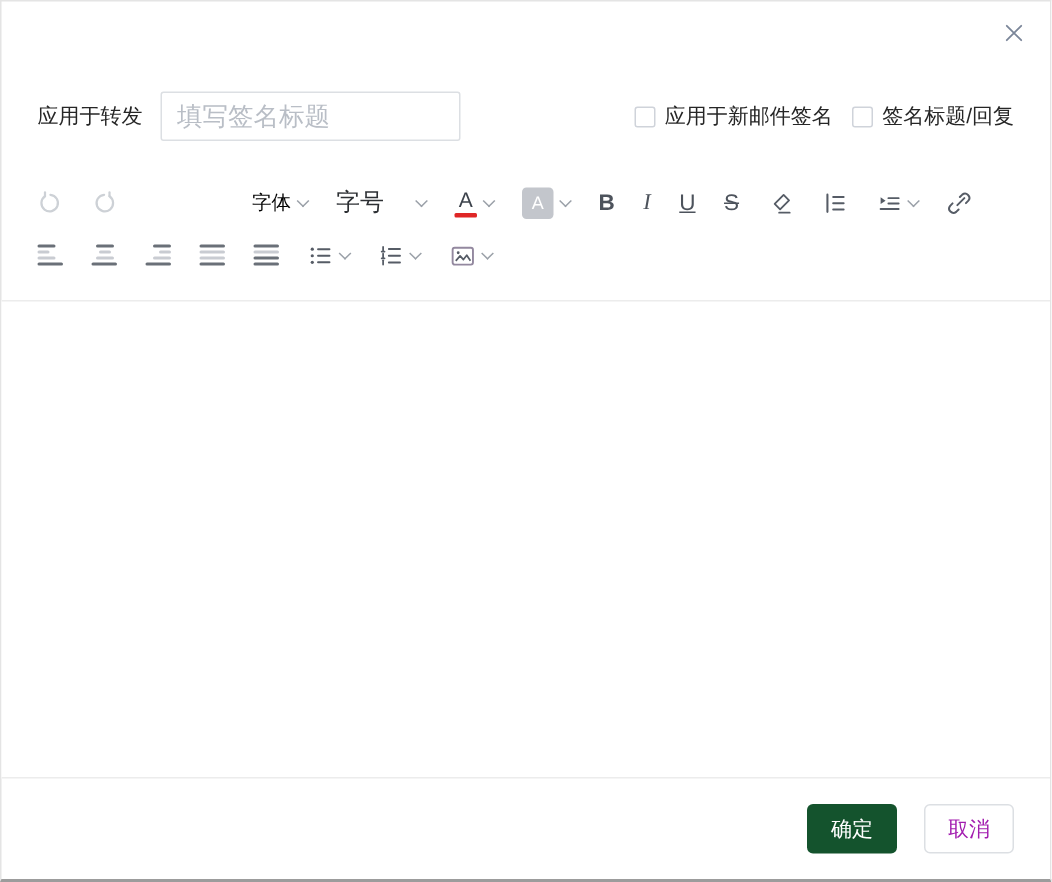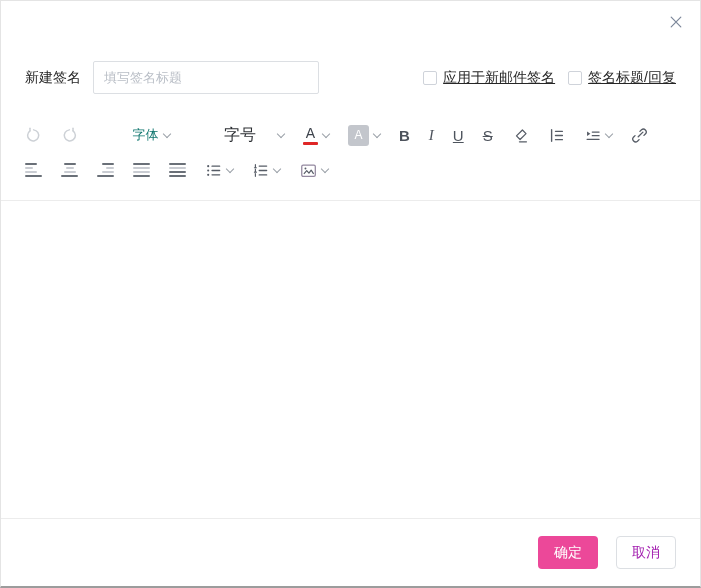--- a/index.html
+++ b/index.html
@@ -30,44 +30,44 @@
     display: flex; align-items: center; justify-content: center;
     cursor: pointer;
   }
   
   .form-row {
     display: flex; align-items: center;
     padding: 0 24px; margin-top: 16px; height: 33px; flex: 0 0 auto;
   }
   .form-label { font-size: 14px; color: #262626; margin-right: 12px; white-space: nowrap; }
   .title-input {
-    width: 226px; height: 33px;
+    width: 200px; height: 33px;
     border: 1px solid #dcdfe3; border-radius: 2px;
-    padding: 0 10px; font-size: 13px; color: #262626;
+    padding: 0 10px; font-size: 17px; color: #262626;
     outline: none; font-family: "Liberation Sans", sans-serif;
   }
   .title-input::placeholder { color: #b9bec6; }
-  .checks { margin-left: auto; display: flex; gap: 13px; align-items: center; text-decoration: underline; }
+  .checks { margin-left: auto; display: flex; gap: 13px; align-items: center; }
   .check { display: flex; align-items: center; gap: 6px; cursor: pointer; }
   .checkbox {
     width: 14px; height: 14px; flex: 0 0 auto;
     border: 1px solid #cfd3da; border-radius: 2px; background: #fff;
   }
   .check-label { font-size: 14px; color: #262626; white-space: nowrap; }
   
   .toolbar { padding: 0 24px; margin-top: 26px; flex: 0 0 auto; }
   .tb-row { display: flex; align-items: center; height: 30px; gap: 19px; flex-wrap: nowrap; }
   .tb-row + .tb-row { margin-top: 5px; }
   .tbtn { display: flex; align-items: center; gap: 5px; cursor: pointer; color: #565c66; flex: 0 0 auto; }
   .chev {
     width: 6px; height: 6px;
     border-right: 1.3px solid #9aa0a8; border-bottom: 1.3px solid #9aa0a8;
     transform: rotate(45deg); margin-top: -3px; flex: 0 0 auto;
   }
-  .font-dd { width: 108px; justify-content: center; font-size: 13px; color: #0f766e; }
+  .font-dd { width: 108px; justify-content: flex-end; font-size: 13px; color: #000000; }
   .size-dd { width: 60px; justify-content: space-between; font-size: 16px; color: #2c2f33; }
   .fc-stack { display: flex; flex-direction: column; align-items: center; line-height: 1; }
   .fc-letter { font-size: 14px; color: #3d434c; }
   .fc-bar { width: 15px; height: 3px; background: #df2626; margin-top: 2px; border-radius: 1px; }
   .hl-chip {
     width: 21px; height: 21px; background: #c3c6cc; border-radius: 3px;
     color: #fff; font-size: 12px;
     display: flex; align-items: center; justify-content: center;
   }
   .fmt { font-size: 15px; color: #4d535c; line-height: 1; }
@@ -96,41 +96,41 @@
     flex: 0 0 auto; height: 67px;
     display: flex; align-items: center; justify-content: flex-end;
     gap: 18px; padding: 0 24px;
   }
   .btn {
     height: 33px; min-width: 60px; padding: 0 15px;
     border-radius: 4px; font-size: 14px;
     display: flex; align-items: center; justify-content: center;
     cursor: pointer; font-family: "Liberation Sans", sans-serif;
   }
-  .btn-primary { background: #ec4899; color: #fff; border: none; }
+  .btn-primary { background: #14532d; color: #fff; border: none; }
   .btn-default { background: #fff; color: #a21caf; border: 1px solid #dcdfe3; }
   svg { display: block; }
 </style>
 </head>
 <body>
 
 <div class="dialog">
 
   <div class="header">
     <div class="close-btn">
       <span>
         <svg width="16" height="16" viewBox="0 0 16 16">
           <path d="M3.2 3.2 L12.8 12.8 M12.8 3.2 L3.2 12.8" stroke="#7b8699" stroke-width="1.2" stroke-linecap="round"></path>
         </svg>
       </span>
     </div>
   </div>
 
   <div class="form-row">
-    <span class="form-label">新建签名</span>
+    <span class="form-label">应用于转发</span>
     <input class="title-input" placeholder="填写签名标题" style="">
     <div class="checks">
       <div class="check">
         <span class="checkbox"></span>
         <span class="check-label">应用于新邮件签名</span>
       </div>
       <div class="check">
         <span class="checkbox"></span>
         <span class="check-label">签名标题/回复</span>
       </div>

